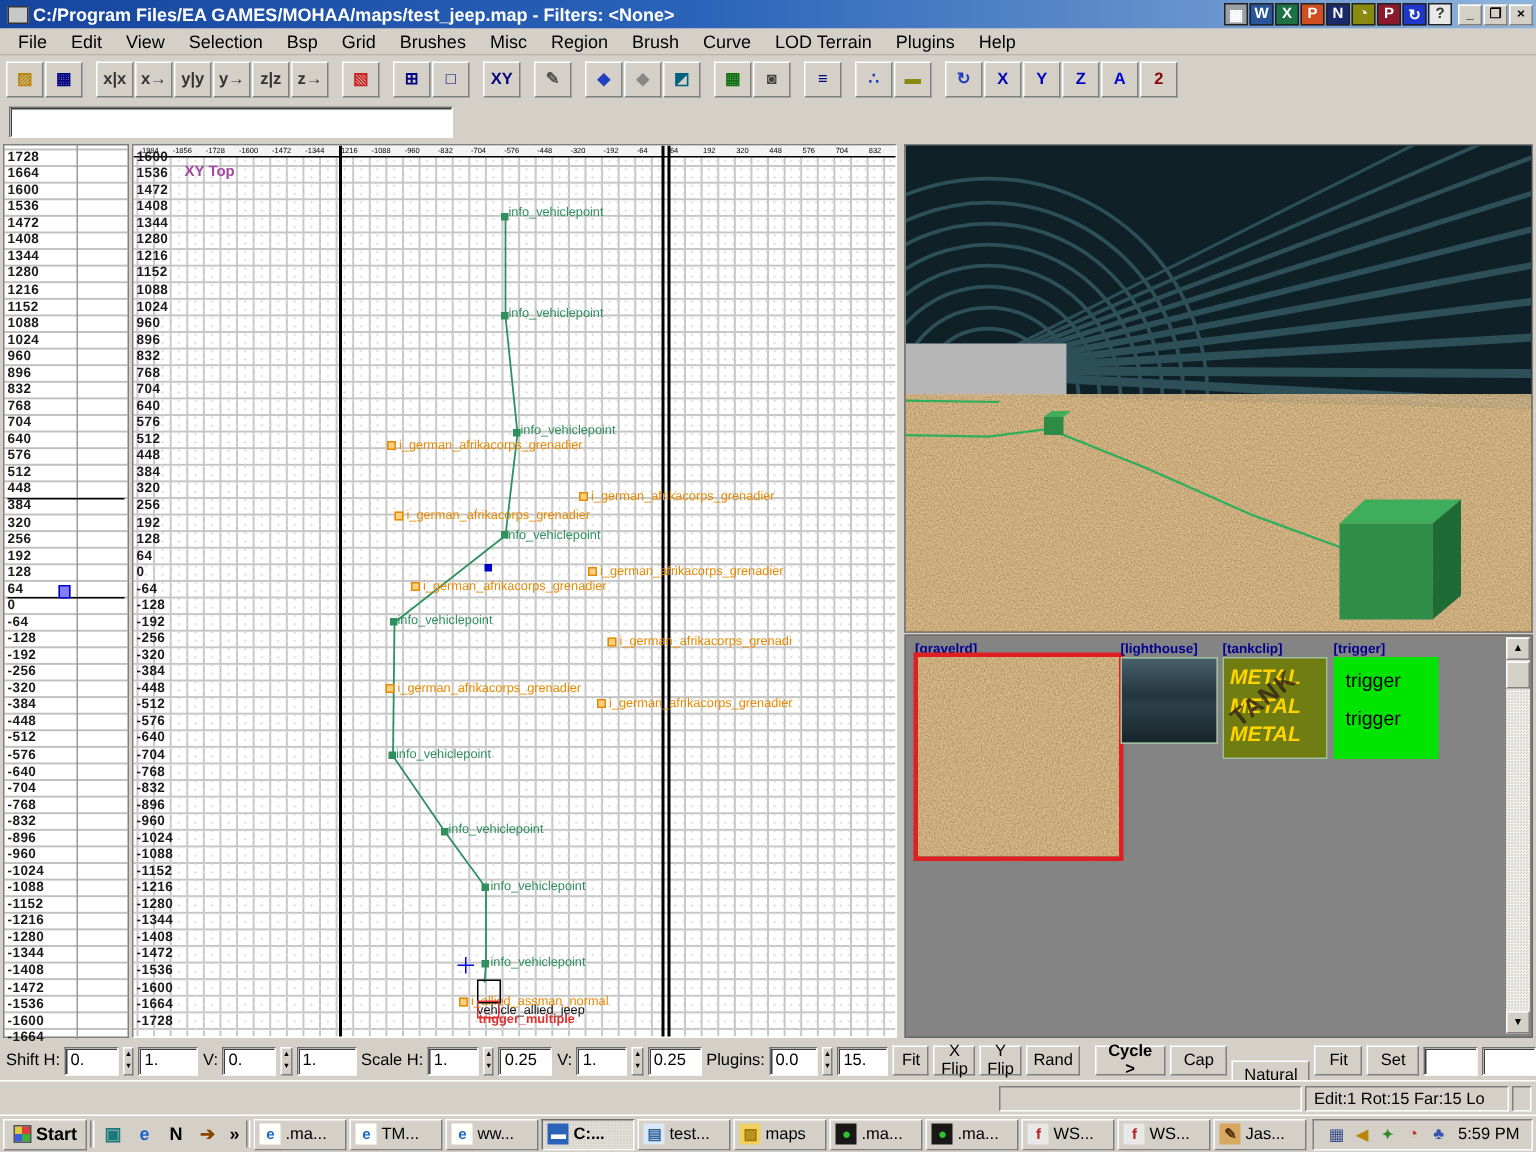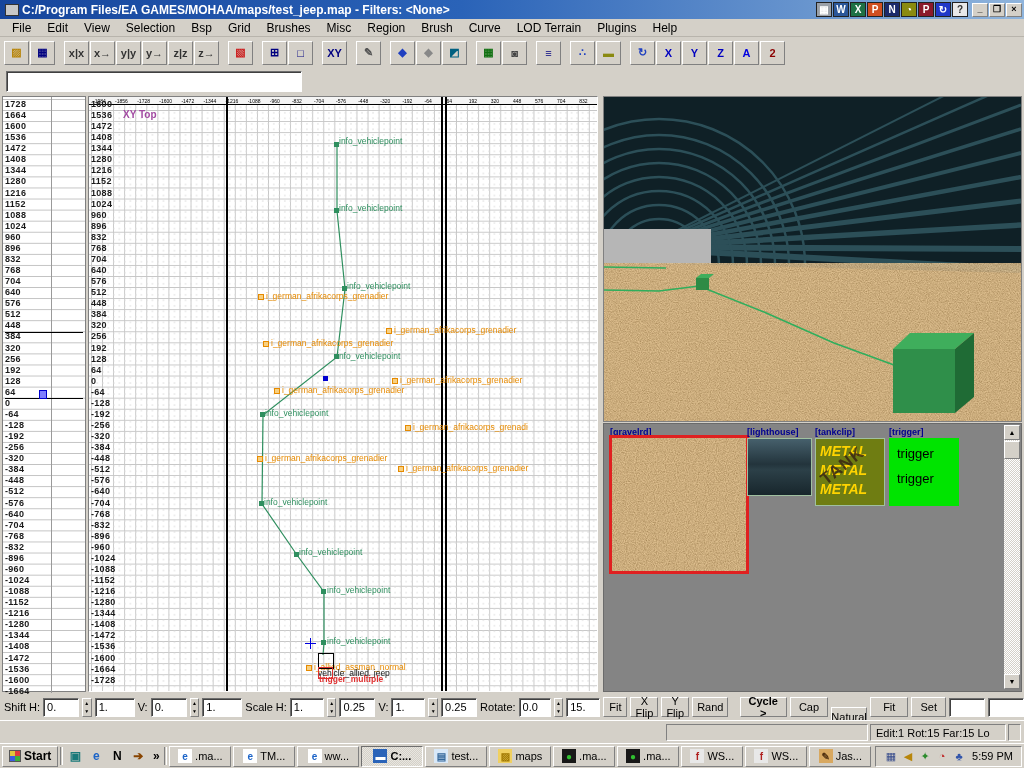--- a/index.html
+++ b/index.html
@@ -1,19 +1,19 @@
 <!DOCTYPE html>
 <html><head>
 <meta charset="utf-8">
 <style>
   * { margin:0; padding:0; box-sizing:border-box; }
   html,body { width:1024px; height:768px; overflow:hidden; }
   body { font-family:"Liberation Sans", sans-serif; background:#d4d0c8; position:relative; font-size:11px; color:#000; }
   .abs { position:absolute; }
-  .raised2 { background:#d4d0c8; border:1px solid; border-color:#ffffff #808080 #808080 #ffffff;justify-content:center; }
+  .raised2 { background:#d4d0c8; border:1px solid; border-color:#ffffff #808080 #808080 #ffffff; }
 
   
   #titlebar { left:0; top:0; width:1024px; height:19px; background:linear-gradient(90deg,#16459c 0%,#2a63b8 45%,#8fb4dc 100%); display:flex; align-items:center; padding:0 2px; }
   #titlebar .app-icon { width:14px; height:12px; background:#c8c8c8; border:1px solid #333; margin:0 3px; flex:none; }
   #titlebar .title-text { color:#fff; font-weight:bold; font-size:12px; white-space:nowrap; flex:1 1 auto; overflow:hidden; }
   #office-bar { display:flex; gap:1px; align-items:center; margin-right:4px; }
   #office-bar .oicon { width:16px; height:15px; font-size:10px; font-weight:bold; color:#fff; display:flex; align-items:center; justify-content:center; border:1px solid #222; }
   .win-btns { display:flex; gap:1px; }
   .win-btns .wbtn { width:16px; height:14px; font-size:9px; font-weight:bold; display:flex; align-items:center; justify-content:center; line-height:1; }
 
@@ -556,35 +556,35 @@
       <div>▼</div>
     </span>
   <input class="sfield" style="width: 36px;" value="0.25">
   <span>V:</span>
   <input class="sfield" style="width: 34px;" value="1.">
   <span class="spin raised2">
       <div>▲</div>
       <div>▼</div>
     </span>
   <input class="sfield" style="width: 36px;" value="0.25">
-  <span>Rotate:</span>
+  <span>Plugins:</span>
   <input class="sfield" style="width: 32px;" value="0.0">
   <span class="spin raised2">
       <div>▲</div>
       <div>▼</div>
     </span>
   <input class="sfield" style="width: 34px;" value="15.">
   <button class="sbtn raised2" style="padding:0 5px;">Fit</button>
   <button class="sbtn raised2" style="padding:0 4px;">X Flip</button>
   <button class="sbtn raised2" style="padding:0 4px;">Y Flip</button>
   <button class="sbtn raised2" style="padding:0 4px;">Rand</button>
   <span style="width:8px;"></span>
   <button class="sbtn raised2" style="width:54px;font-weight:bold;">Cycle &gt;</button>
   <button class="sbtn raised2" style="width:44px;">Cap</button>
-  <button class="sbtn raised2" style="width:36px;margin-top:20px;">Natural</button>
+  <button class="sbtn raised2" style="width:52px;margin-top:20px;">Natural</button>
   <button class="sbtn raised2" style="width:50px;">Fit</button>
   <button class="sbtn raised2" style="width:44px;">Set</button>
   <input class="sfield" style="width: 36px;" value="">
   <input class="sfield" style="width: 36px;" value="">
 </div>
 
 <div id="statusbar" class="abs">
   <div class="status-box" style="left:666px; width:202px;"></div>
   <div class="status-box" style="left:870px; width:136px;">Edit:1 Rot:15 Far:15 Lo</div>
   <div class="status-box" style="left:1008px; width:13px;"></div>

